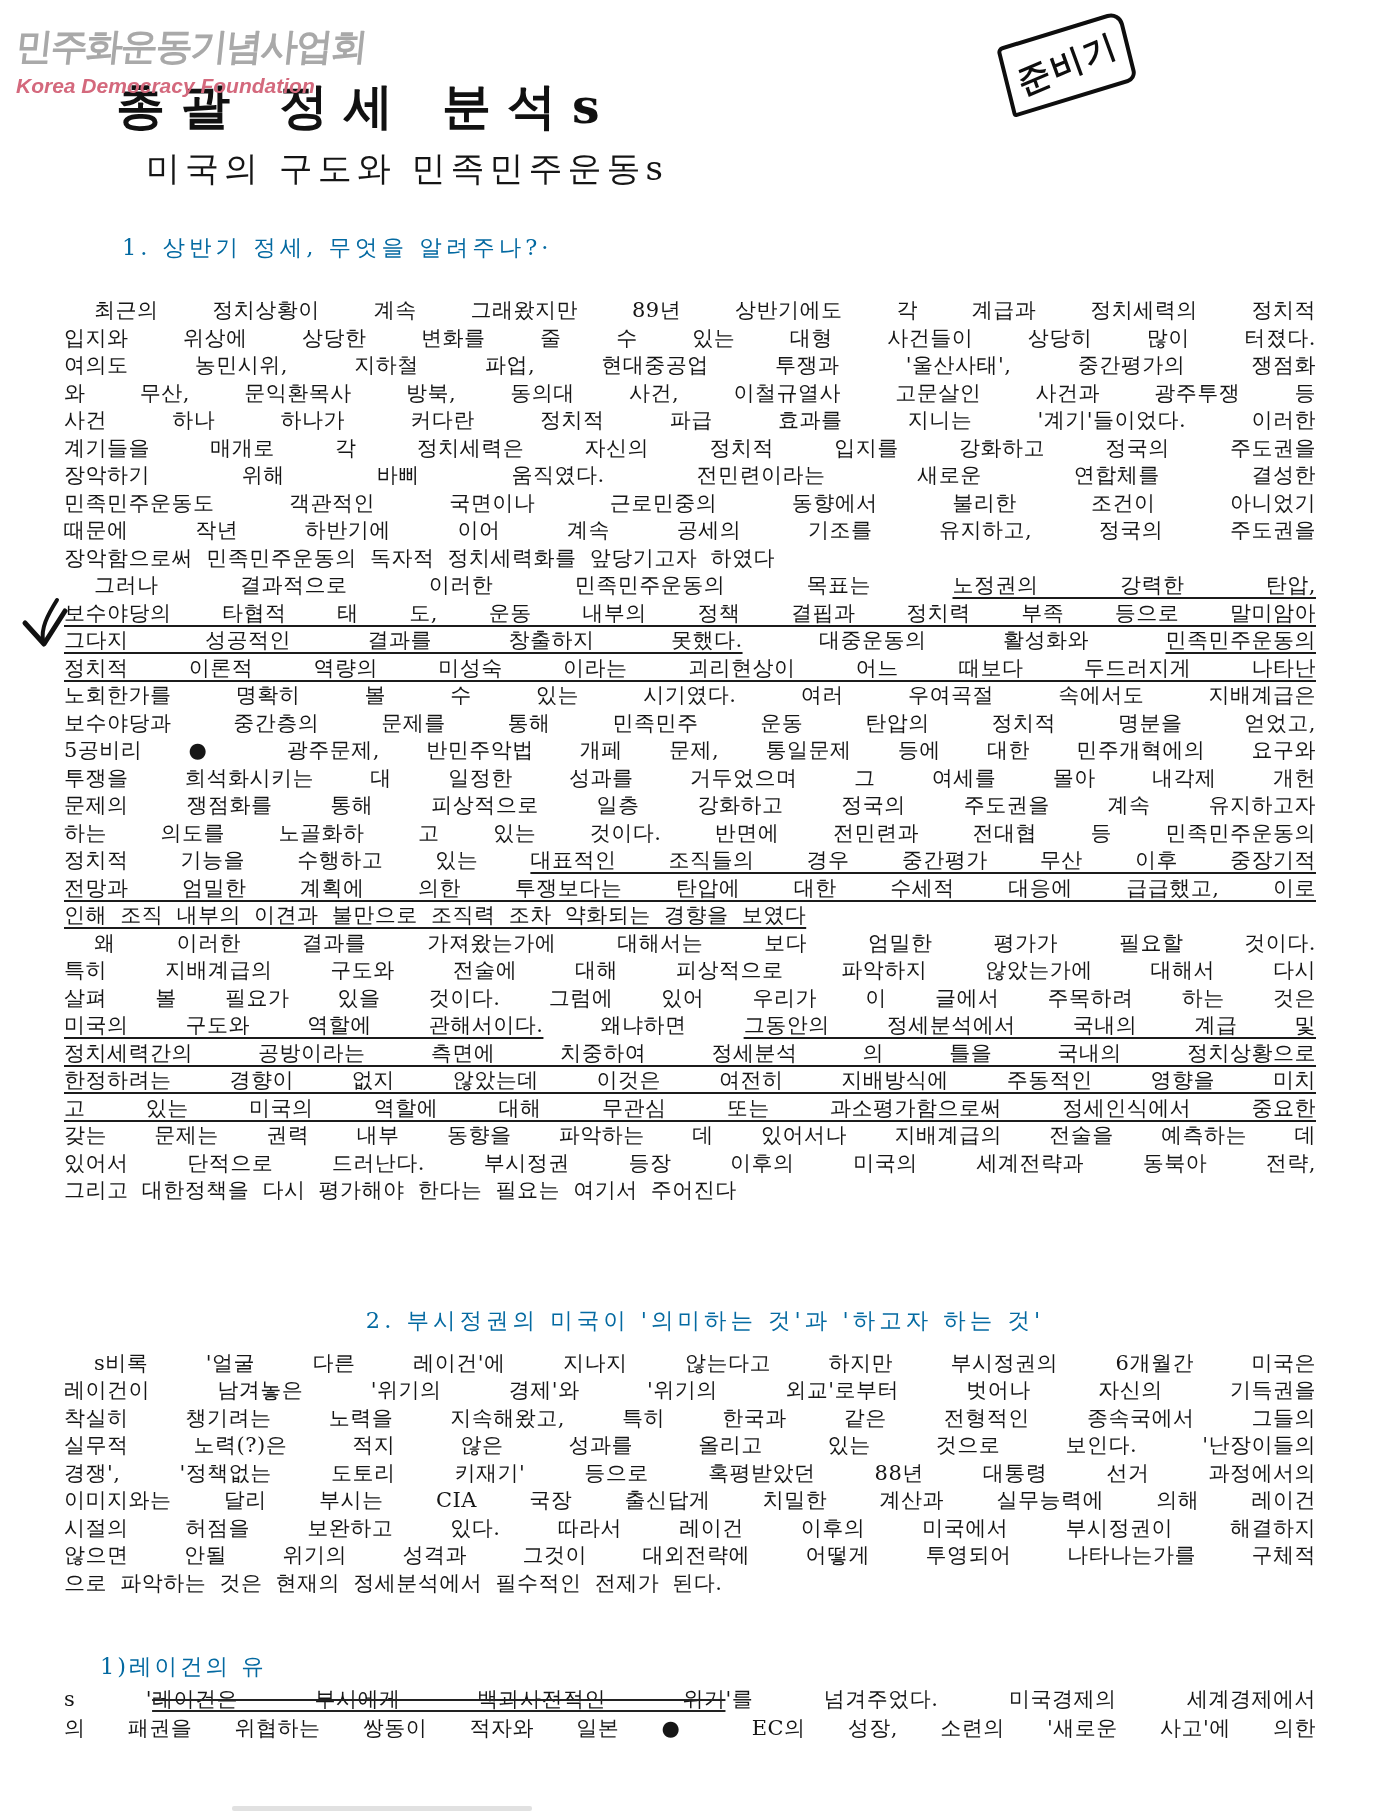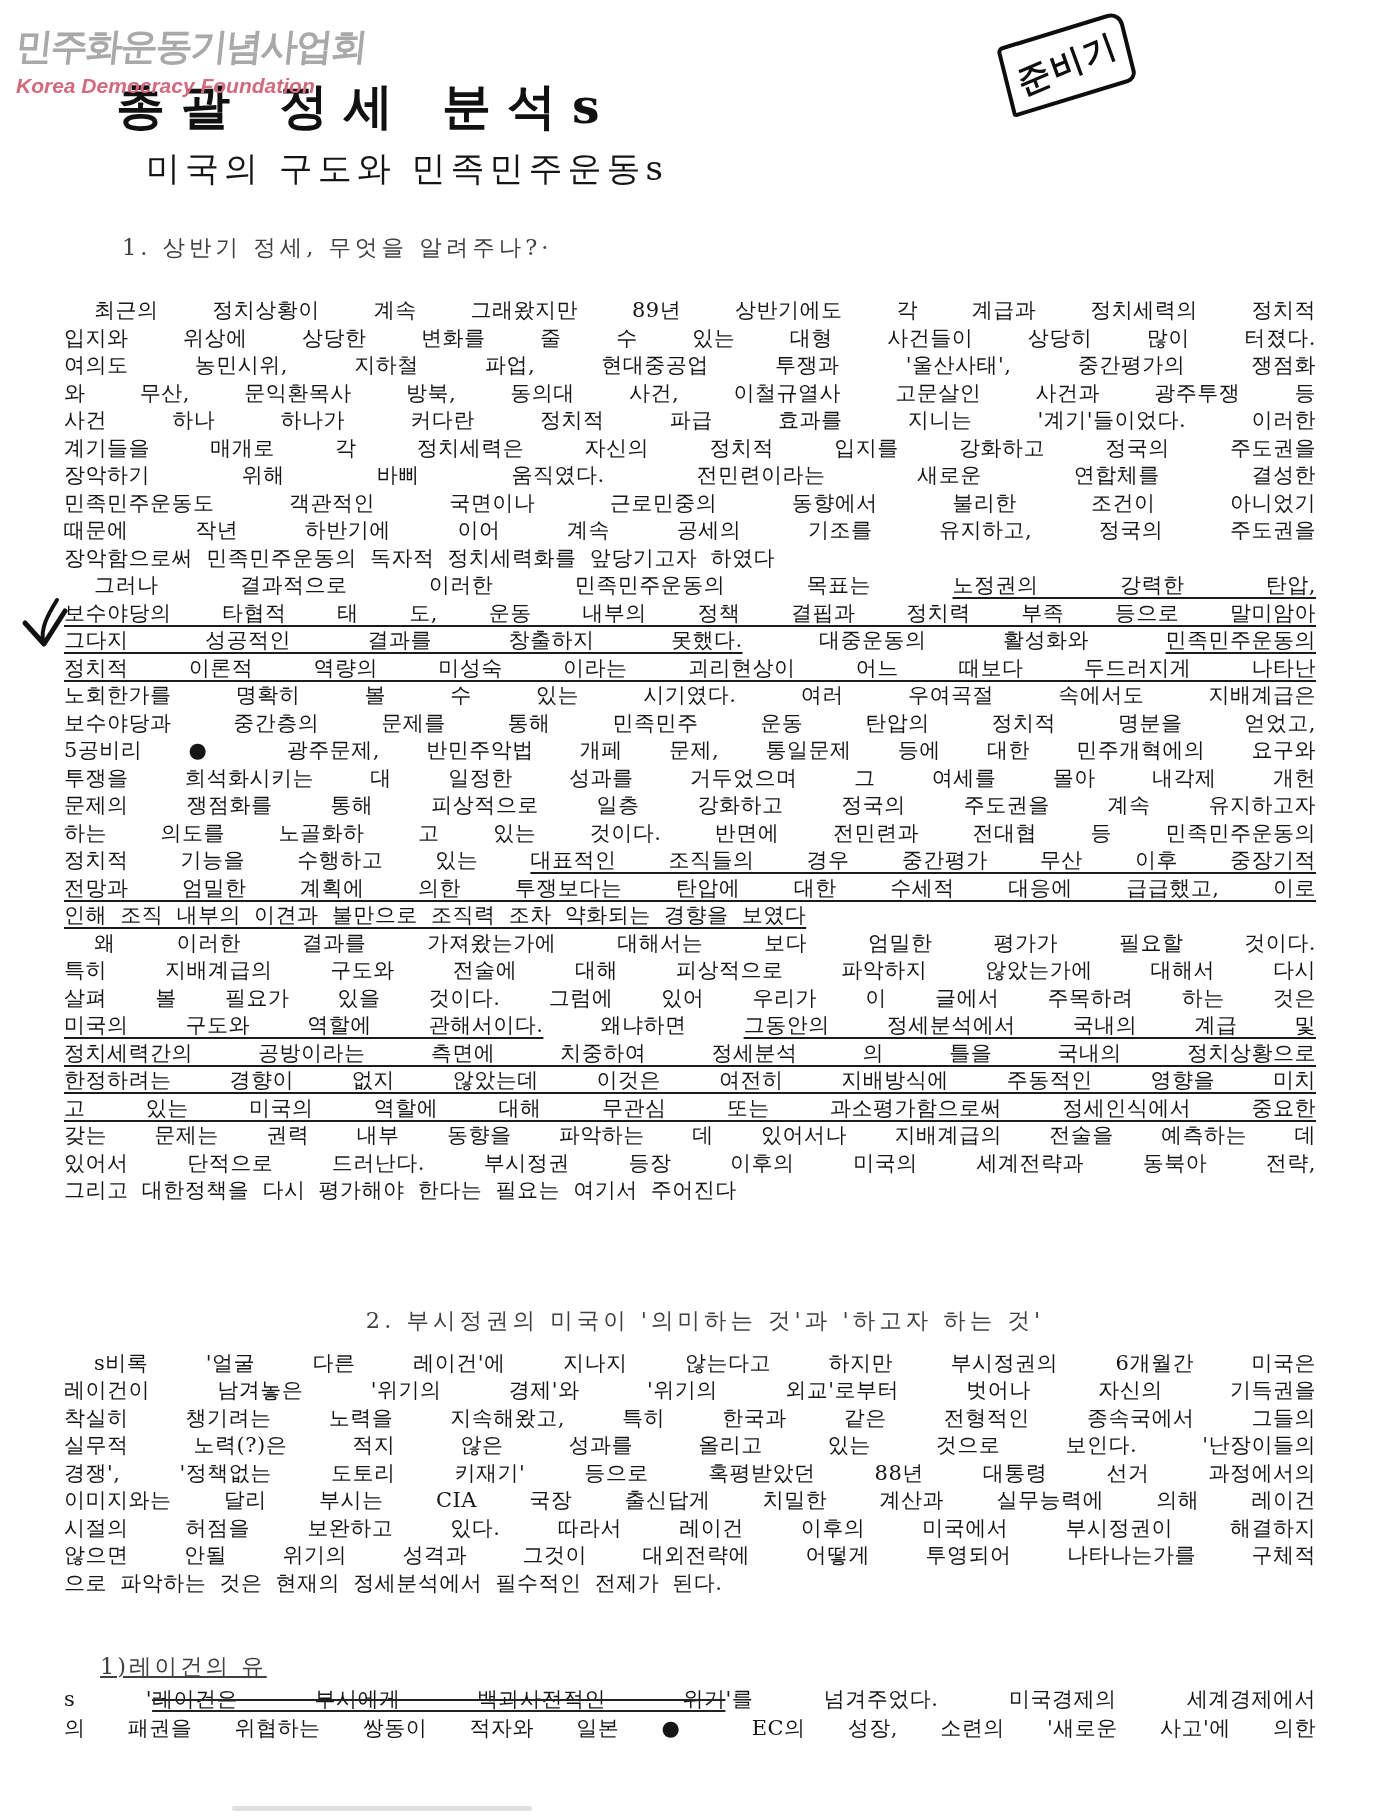--- a/index.html
+++ b/index.html
@@ -46,26 +46,26 @@
     color:#111;white-space:nowrap;
   }
   .subtitle{
     margin:0 0 0 146px;
     font-size:34px;font-weight:500;letter-spacing:5px;
     color:#151515;white-space:nowrap;
   }
   
   .doc-body{padding:0 60px 0 64px;}
   .sec-heading{
-    font-size:22.5px;letter-spacing:4px;color:#404040;
+    font-size:22.5px;letter-spacing:4px;color:#0369a1;
     white-space:nowrap;font-weight:500;
   }
   .sec-0 .sec-heading{margin:40px 0 34px 58px;}
   .sec-1 .sec-heading{margin:100px 0 14px 30px;text-align:center;}
-  .sec-2 .sec-heading{margin:54px 0 4px 36px;letter-spacing:3px;text-decoration:underline;}
+  .sec-2 .sec-heading{margin:54px 0 4px 36px;letter-spacing:3px;}
   .para{margin:0;}
   .line{
     font-size:21px;line-height:27.5px;
     letter-spacing:0.5px;word-spacing:0.45ch;
     text-align:justify;text-align-last:justify;
     color:#161616;
   }
   .line.end{text-align-last:left;}
   .line.ind{text-indent:30px;}
   .u{

